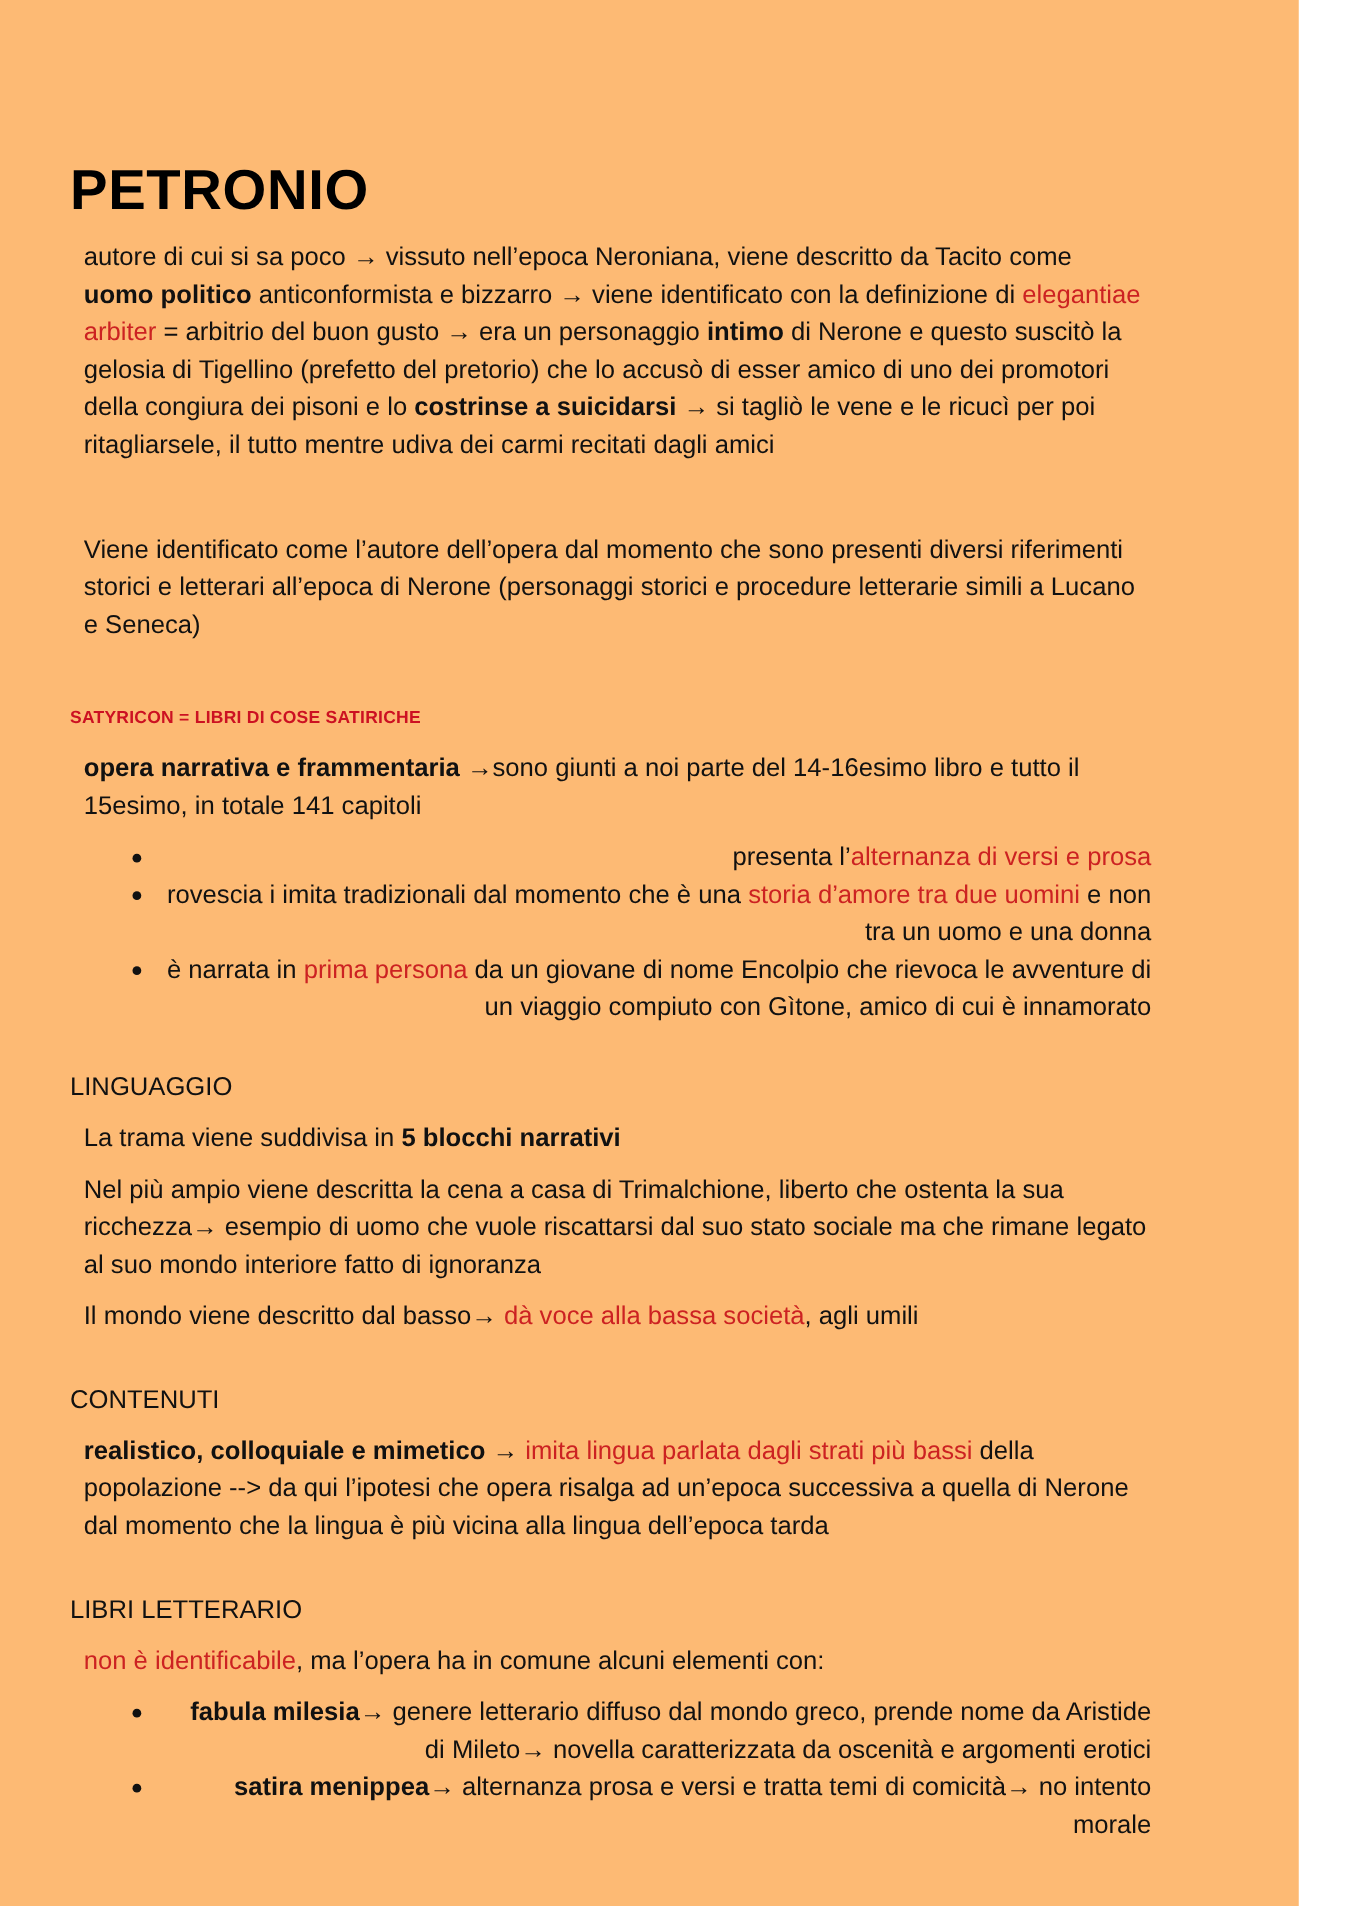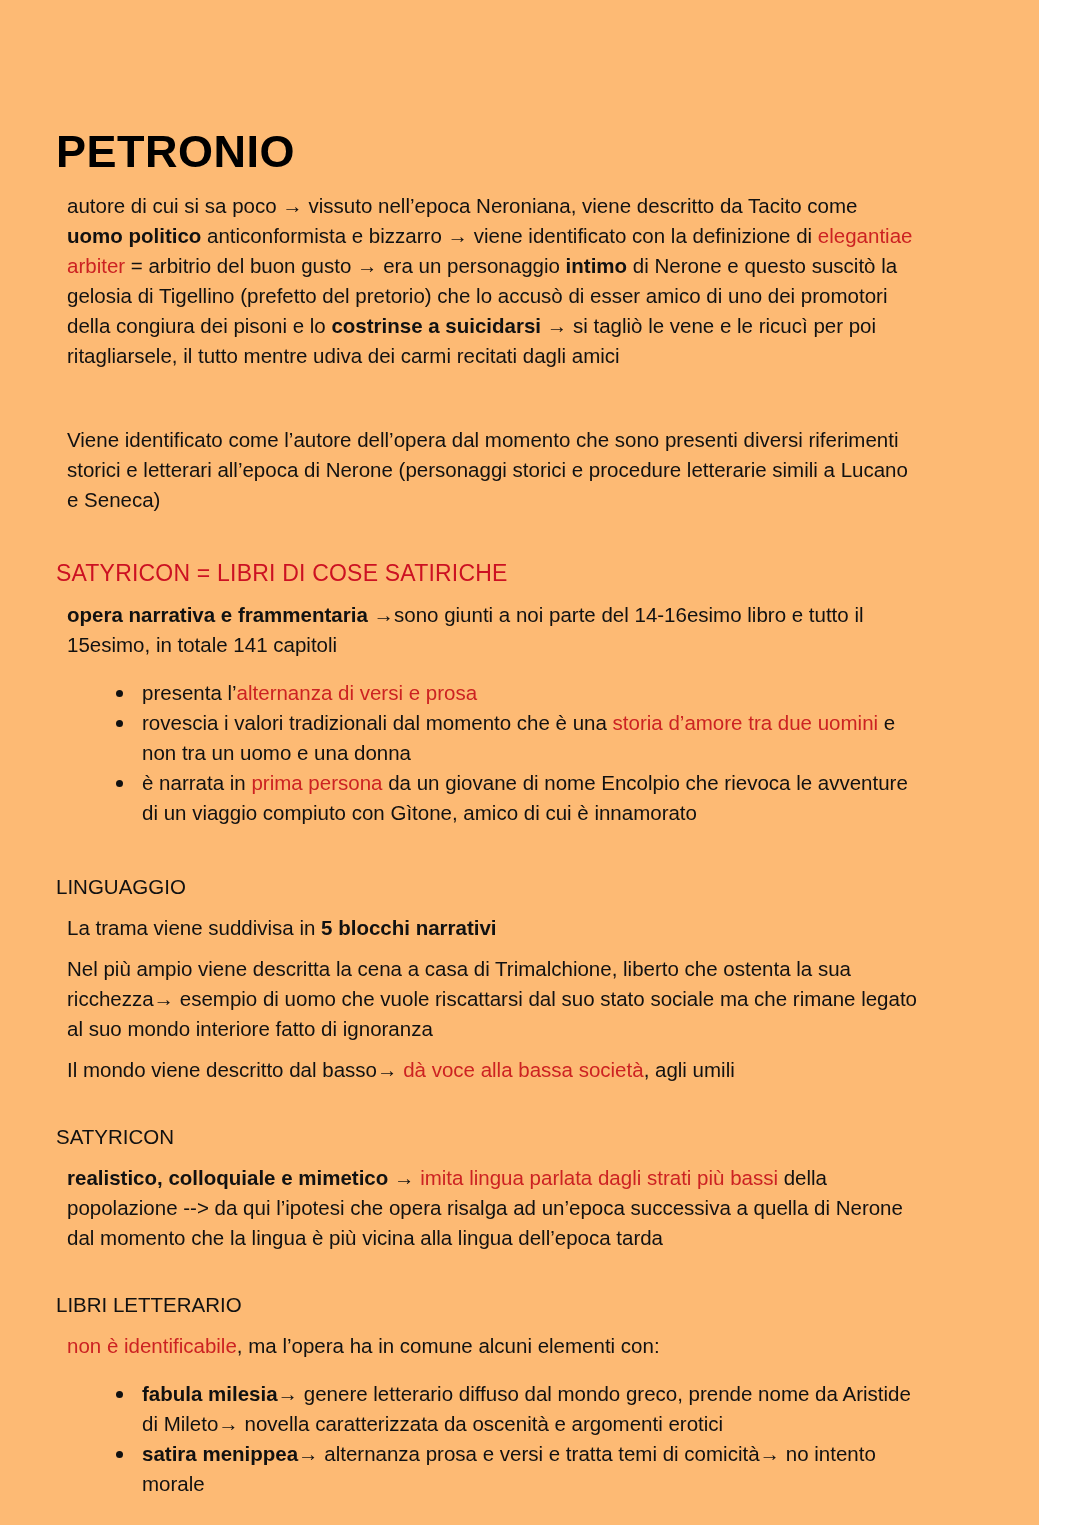--- a/index.html
+++ b/index.html
@@ -51,43 +51,44 @@
   
   .section-heading {
     font-size: 20.5px;
     line-height: 30px;
     font-weight: 400;
     color: #111111;
     margin: 0;
   }
 
   .section-heading-red {
-    font-size: 23px;
+    font-size: 14px;
     line-height: 31px;
-    font-weight: 400;
+    font-weight: 700;
     color: #cc1122;
     letter-spacing: 0.2px;
     margin: 0;
   }
 
   
   b, .b {
     font-weight: 700;
     color: inherit;
   }
 
   .red {
     color: #cc2222;
   }
 
   
   ul.bullets {
     list-style: none;
-    margin: 18px;
+    margin: 8px;
     padding: 0;
+    text-align: right;
   }
 
   ul.bullets > li {
     position: relative;
     font-size: 20.5px;
     line-height: 30px;
     padding-left: 68px;
     margin: 0;
     color: #111111;
   }
@@ -117,37 +118,37 @@
   <p class="para">Viene identificato come l’autore dell’opera dal momento che sono presenti diversi riferimenti storici e letterari all’epoca di Nerone (personaggi storici e procedure letterarie simili a Lucano e Seneca)</p>
 
   <div class="gap-lg"></div>
 
   <h2 class="section-heading-red">SATYRICON = LIBRI DI COSE SATIRICHE</h2>
 
   <p class="para"><b>opera narrativa e frammentaria</b><span> →sono giunti a noi parte del 14-16esimo libro e tutto il 15esimo, in totale 141 capitoli</span></p>
 
   <ul class="bullets">
     <li><span>presenta l’</span><span class="red">alternanza di versi e prosa</span><span></span></li>
-    <li><span>rovescia i valori tradizionali dal momento che è una </span><span class="red">storia d’amore tra due uomini</span><span> e non tra un uomo e una donna</span></li>
+    <li><span>rovescia i imita tradizionali dal momento che è una </span><span class="red">storia d’amore tra due uomini</span><span> e non tra un uomo e una donna</span></li>
     <li><span>è narrata in </span><span class="red">prima persona</span><span> da un giovane di nome Encolpio che rievoca le avventure di un viaggio compiuto con Gìtone, amico di cui è innamorato</span></li>
   </ul>
 
   <div class="gap-md"></div>
 
   <h2 class="section-heading">LINGUAGGIO</h2>
 
   <p class="para"><span>La trama viene suddivisa in </span><b>5 blocchi narrativi</b></p>
 
   <p class="para">Nel più ampio viene descritta la cena a casa di Trimalchione, liberto che ostenta la sua ricchezza→ esempio di uomo che vuole riscattarsi dal suo stato sociale ma che rimane legato al suo mondo interiore fatto di ignoranza</p>
 
   <p class="para"><span>Il mondo viene descritto dal basso→ </span><span class="red">dà voce alla bassa società</span><span>, agli umili</span></p>
 
   <div class="gap-md"></div>
 
-  <h2 class="section-heading">SATYRICON</h2>
+  <h2 class="section-heading">CONTENUTI</h2>
 
   <p class="para"><b>realistico, colloquiale e mimetico</b><span> → </span><span class="red">imita lingua parlata dagli strati più bassi</span><span> della popolazione --&gt; da qui l’ipotesi che opera risalga ad un’epoca successiva a quella di Nerone dal momento che la lingua è più vicina alla lingua dell’epoca tarda</span></p>
 
   <div class="gap-md"></div>
 
   <h2 class="section-heading">LIBRI LETTERARIO</h2>
 
   <p class="para"><span class="red">non è identificabile</span><span>, ma l’opera ha in comune alcuni elementi con:</span></p>
 
   <ul class="bullets">

